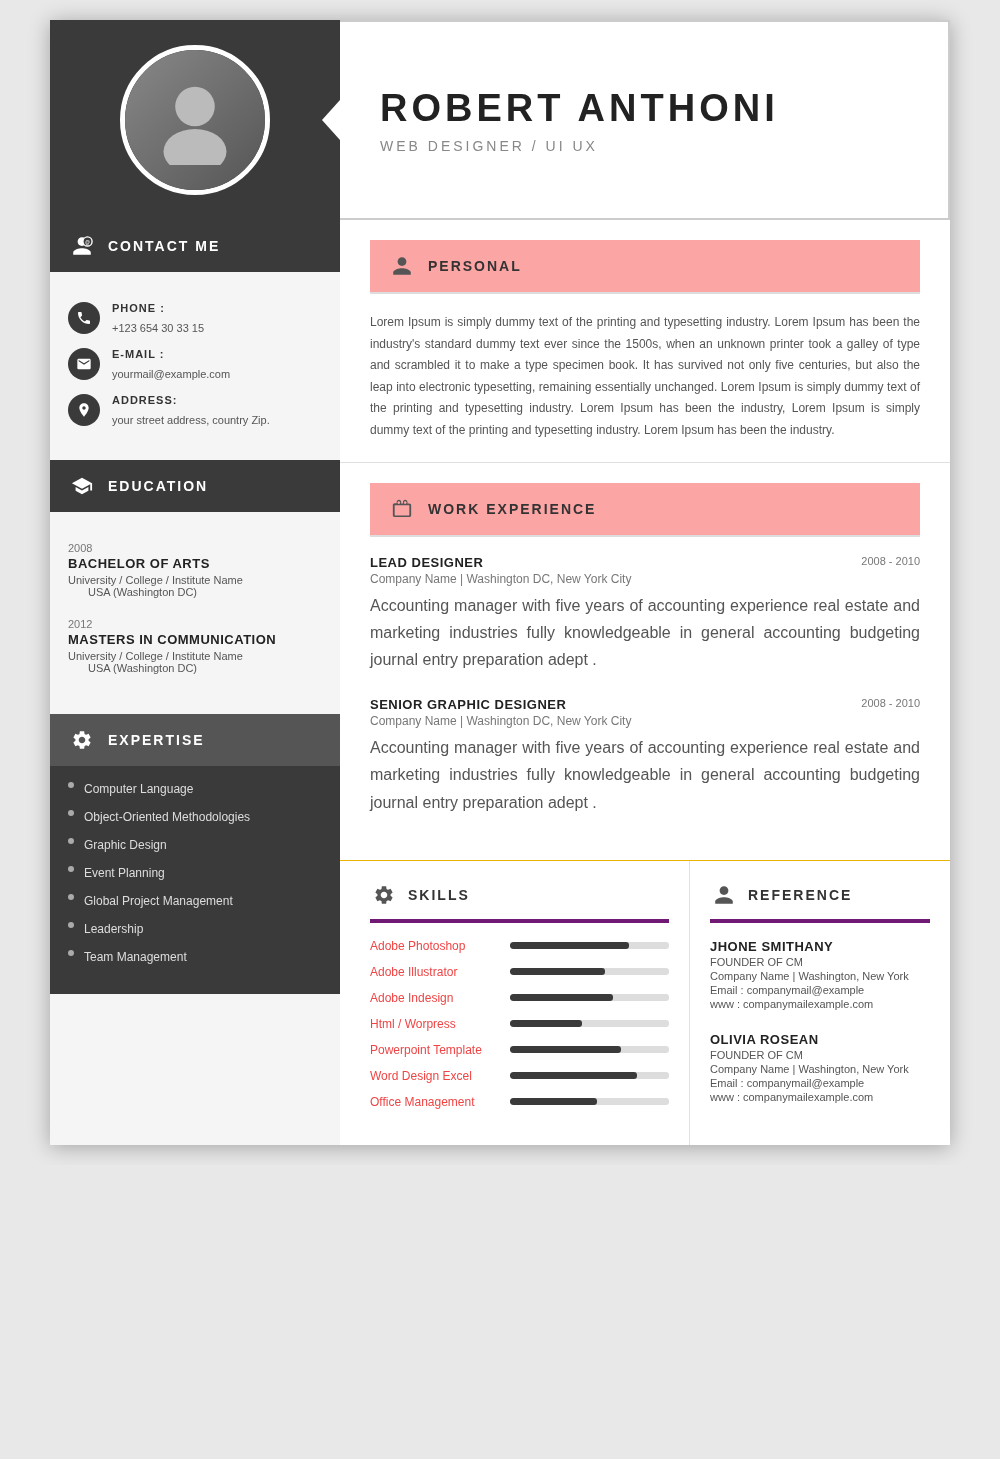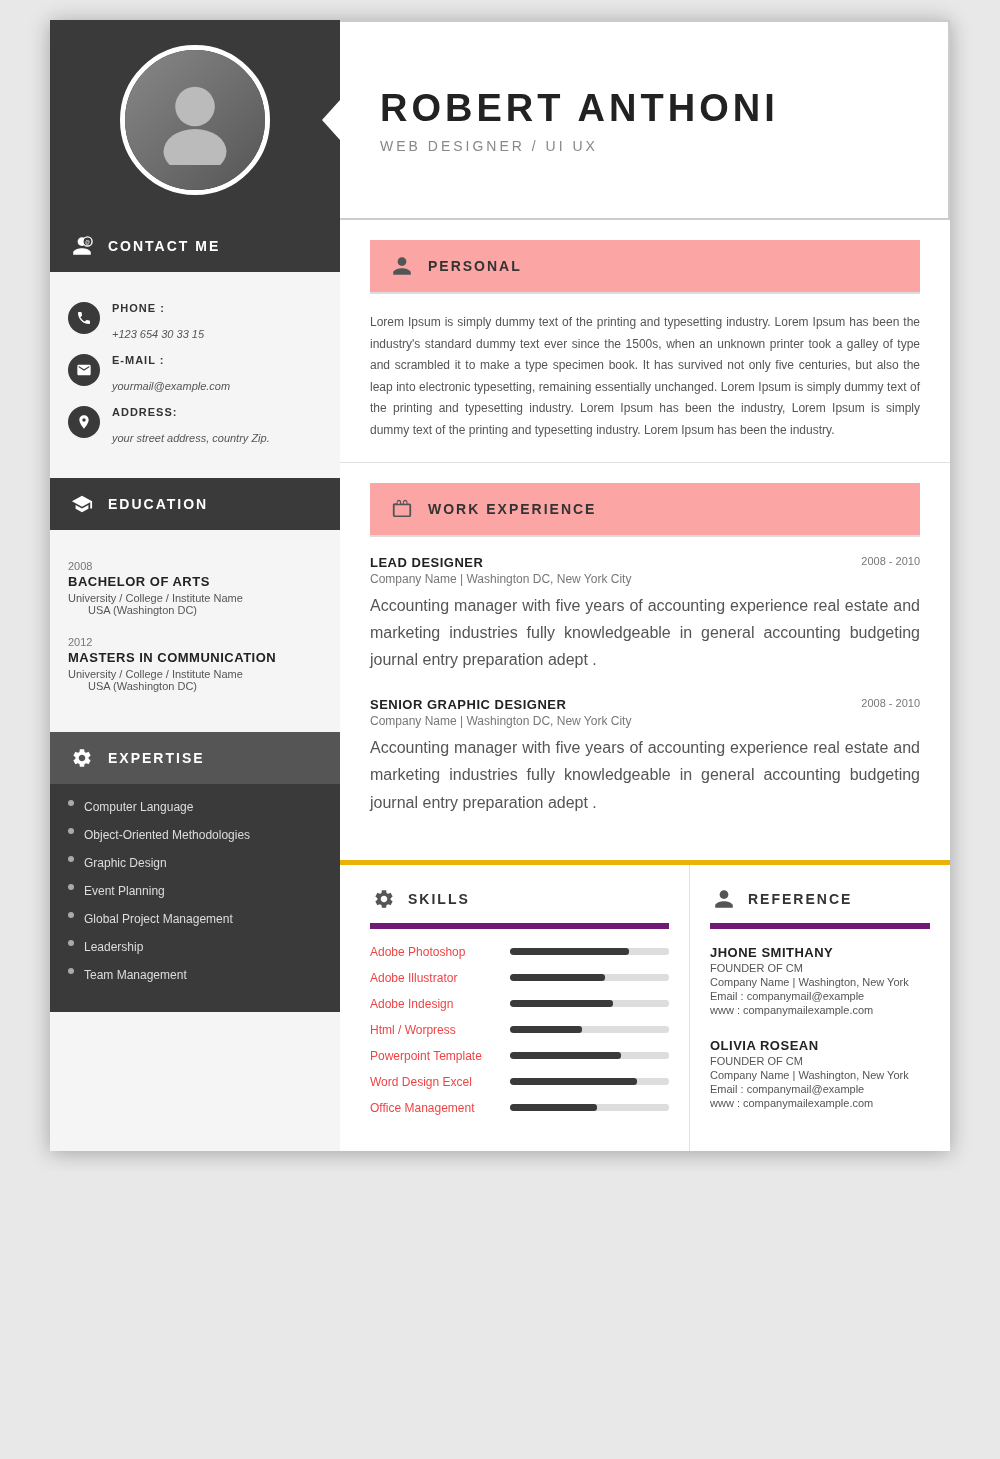--- a/index.html
+++ b/index.html
@@ -180,22 +180,21 @@
     .contact-label {
       font-size: 11px;
       font-weight: 700;
       color: #333;
       text-transform: uppercase;
       letter-spacing: 1px;
     }
     .contact-value {
       font-size: 11px;
       color: #555;
-      margin-top: 14px;
-      font-style: italic;
+      margin-top: 8px;
     }
 
     
     .education-section {
       padding: 0;
     }
     .education-items {
       padding: 10px 18px 20px;
     }
     .edu-item {
@@ -270,21 +269,21 @@
     .personal-text {
       font-size: 12px;
       color: #555;
       line-height: 1.8;
       text-align: justify;
     }
 
     
     .work-section {
       padding: 20px 30px;
-      border-bottom: 5px solid #eab308;
+      border-bottom: 1px solid #eab308;
     }
     .job-item {
       margin-bottom: 24px;
     }
     .job-header {
       display: flex;
       justify-content: space-between;
       align-items: flex-start;
     }
     .job-title {
@@ -368,21 +367,21 @@
       font-size: 11px;
       color: #555;
       margin-top: 2px;
     }
 
     
     .bottom-section-header {
       display: flex;
       align-items: center;
       gap: 10px;
-      border-bottom: 6px solid #701a75;
+      border-bottom: 4px solid #701a75;
       padding-bottom: 10px;
       margin-bottom: 16px;
     }
     .bottom-section-header .label {
       font-size: 14px;
       font-weight: 700;
       letter-spacing: 2px;
       text-transform: uppercase;
       color: #333;
     }

